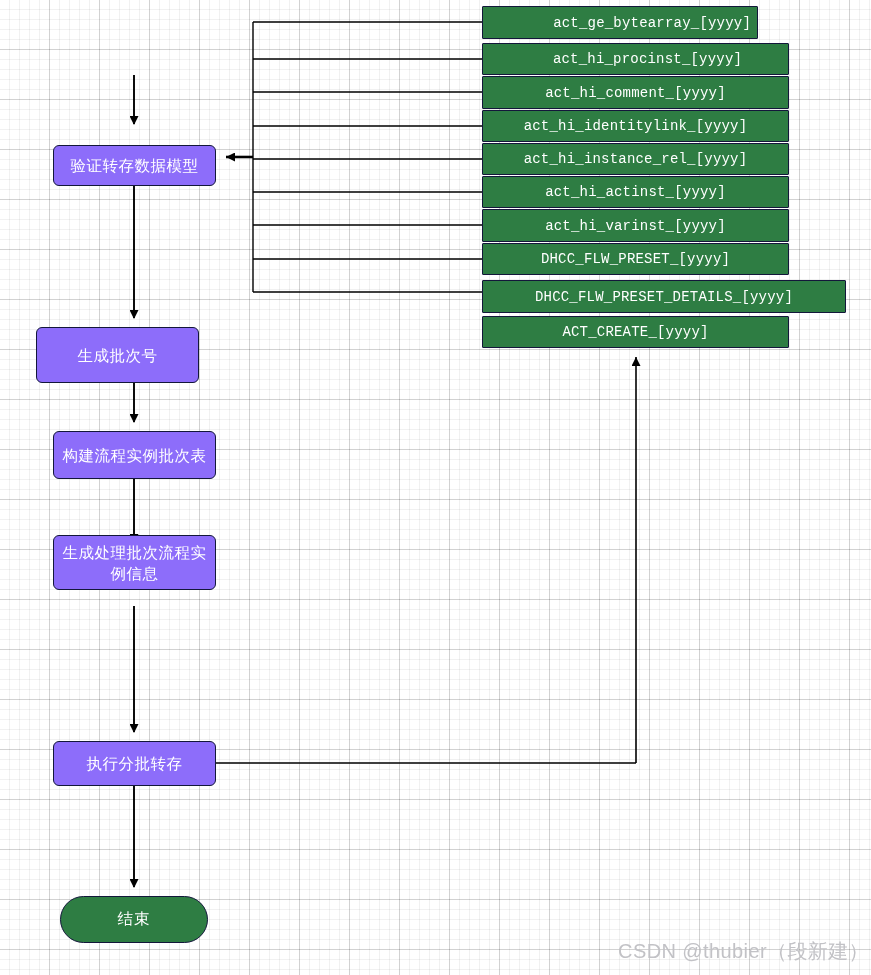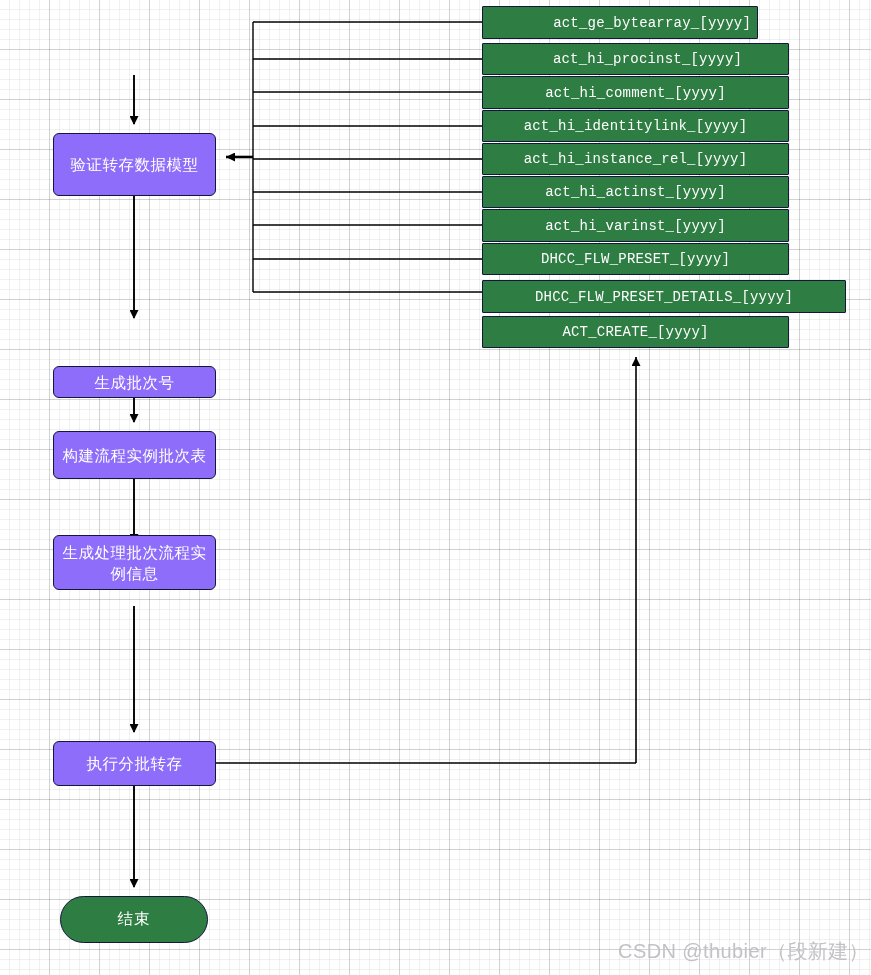--- a/index.html
+++ b/index.html
@@ -121,25 +121,25 @@
     </g>
     <line x1="253" y1="157" x2="226" y2="157" stroke="#000000" stroke-width="2.6" fill="none" marker-end="url(#arrow-left)"></line>
 
     <g stroke="#000000" stroke-width="1.6" fill="none">
       <line x1="216" y1="763" x2="636" y2="763"></line>
       <line x1="636" y1="763" x2="636" y2="357" marker-end="url(#arrow-up)"></line>
     </g>
   </svg>
 
 
-  <div class="node node-process" style="left:53px; top:133px; width:163px; height:63px;">
+  <div class="node node-process" style="left:53px; top:145px; width:163px; height:41px;">
     <span class="node-label">验证转存数据模型</span>
   </div>
 
-  <div class="node node-process" style="left:53px; top:327px; width:163px; height:32px;margin-top:39px;">
+  <div class="node node-process" style="left:36px; top:327px; width:163px; height:56px;">
     <span class="node-label">生成批次号</span>
   </div>
 
   <div class="node node-process" style="left:53px; top:431px; width:163px; height:48px;">
     <span class="node-label">构建流程实例批次表</span>
   </div>
 
   <div class="node node-process" style="left:53px; top:535px; width:163px; height:55px;">
     <span class="node-label">生成处理批次流程实
 例信息</span>

